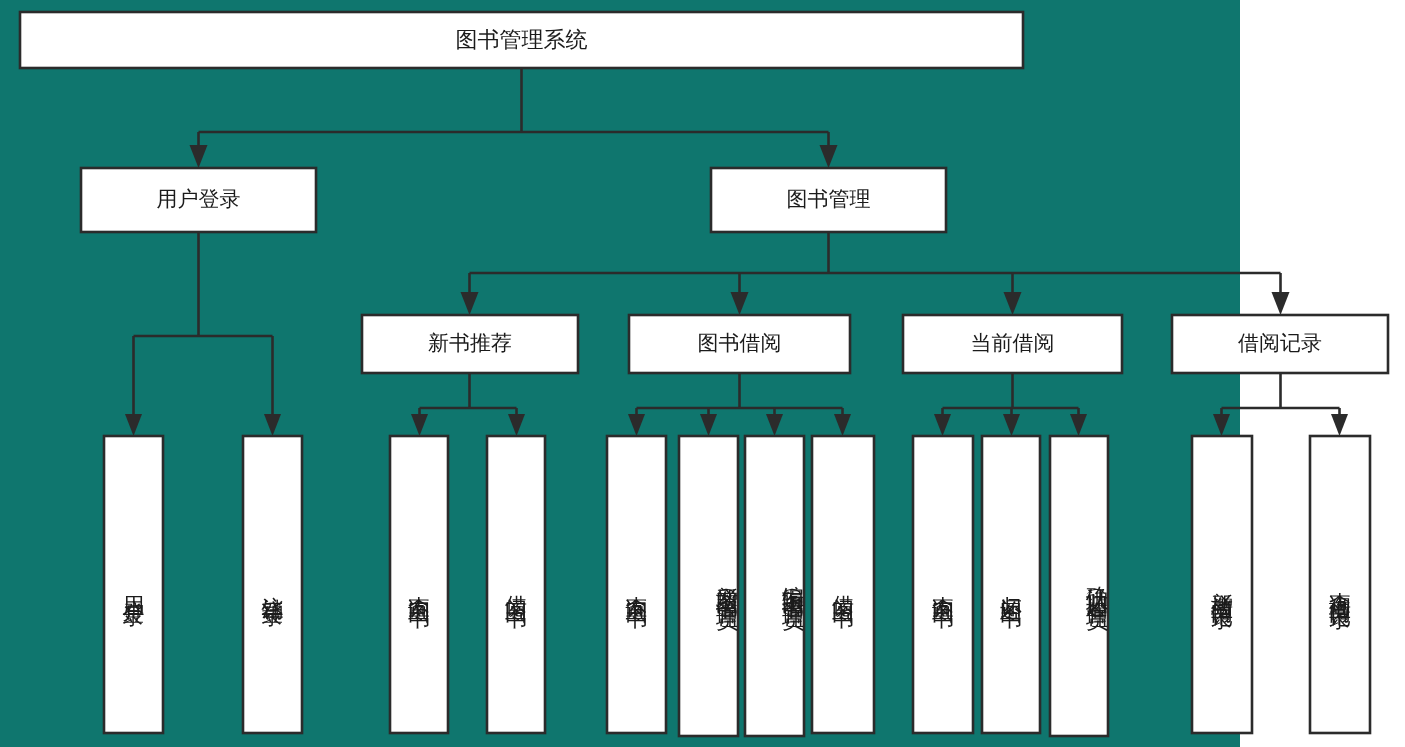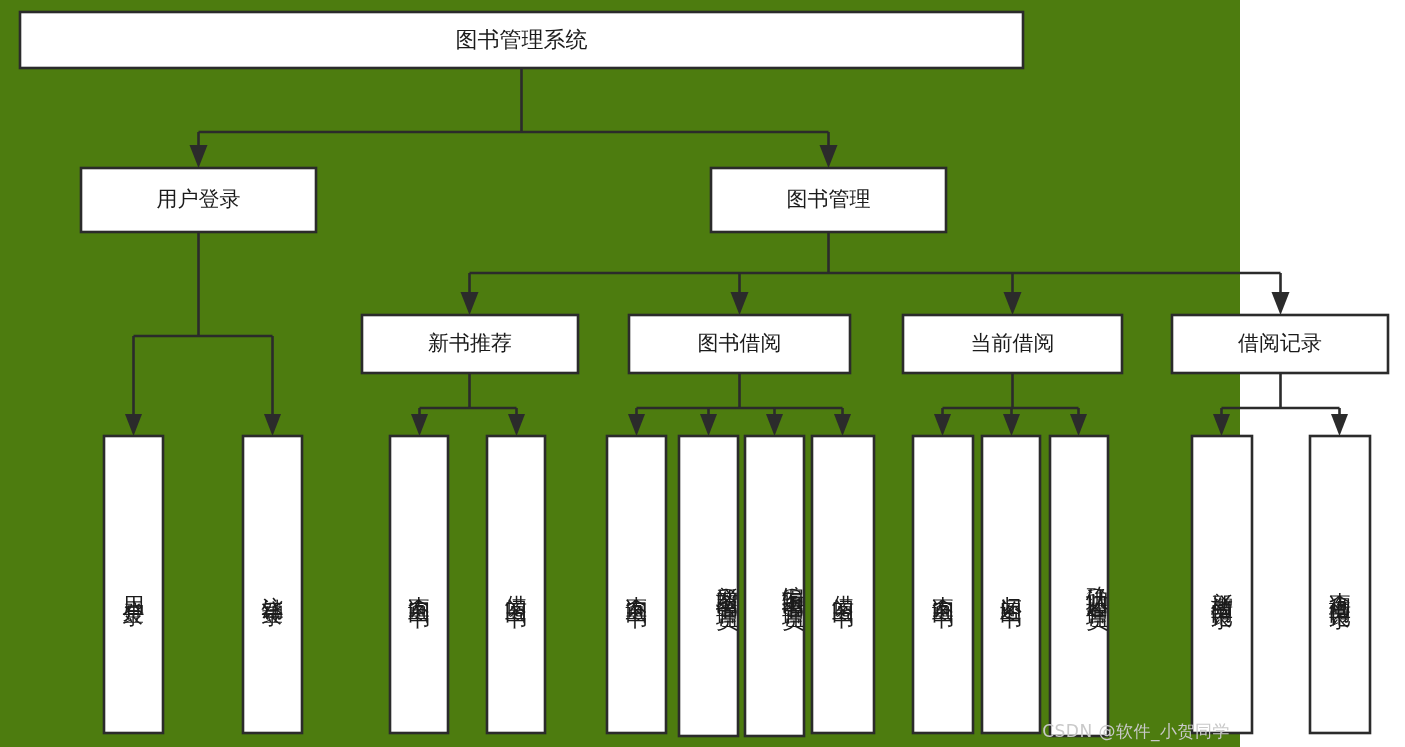--- a/index.html
+++ b/index.html
@@ -11,21 +11,21 @@
   body {
     width: 1405px;
     height: 747px;
     overflow: hidden;
     font-family: "DejaVu Sans", "Liberation Sans", sans-serif;
   }
   #diagram-root {
     position: relative;
     width: 1240px;
     height: 747px;
-    background: #4d7c0f;
+    background: #0f766e;
   }
   svg.flow {
     position: absolute;
     top: 0;
     left: 0;
     width: 1405px;
     height: 747px;
     display: block;
   }
   .node-rect {
@@ -212,15 +212,14 @@
   <div class="leaf-label" style="left:607px;  top:436px; width:59px; height:297px;">查询图书</div>
   <div class="leaf-label" style="left:679px;  top:434px; width:59px; height:300px; align-items:flex-start;">新增图书（管理员）</div>
   <div class="leaf-label" style="left:745px;  top:434px; width:59px; height:300px; align-items:flex-start;">编辑图书（管理员）</div>
   <div class="leaf-label" style="left:812px;  top:436px; width:62px; height:297px;">借阅图书</div>
   <div class="leaf-label" style="left:913px;  top:436px; width:60px; height:297px;">查询图书</div>
   <div class="leaf-label" style="left:982px;  top:436px; width:58px; height:297px;">归还图书</div>
   <div class="leaf-label" style="left:1050px; top:434px; width:58px; height:300px; align-items:flex-start;">确认归还（管理员）</div>
   <div class="leaf-label" style="left:1192px; top:436px; width:60px; height:297px;">新增借阅记录</div>
   <div class="leaf-label" style="left:1310px; top:436px; width:60px; height:297px;">查询借阅记录</div>
 
-  <div class="watermark">CSDN @软件_小贺同学</div>
 
 </div>
 
 </body></html>

